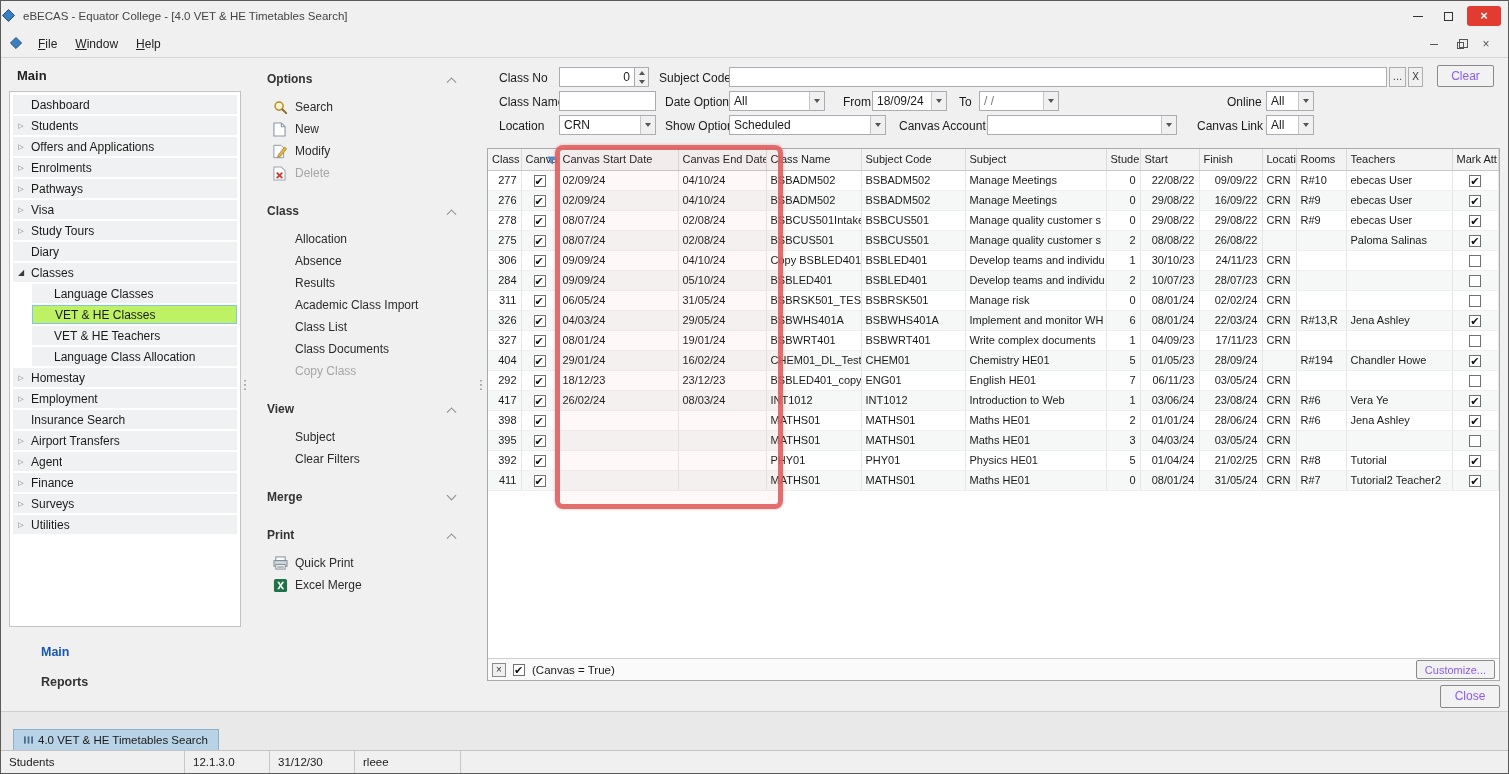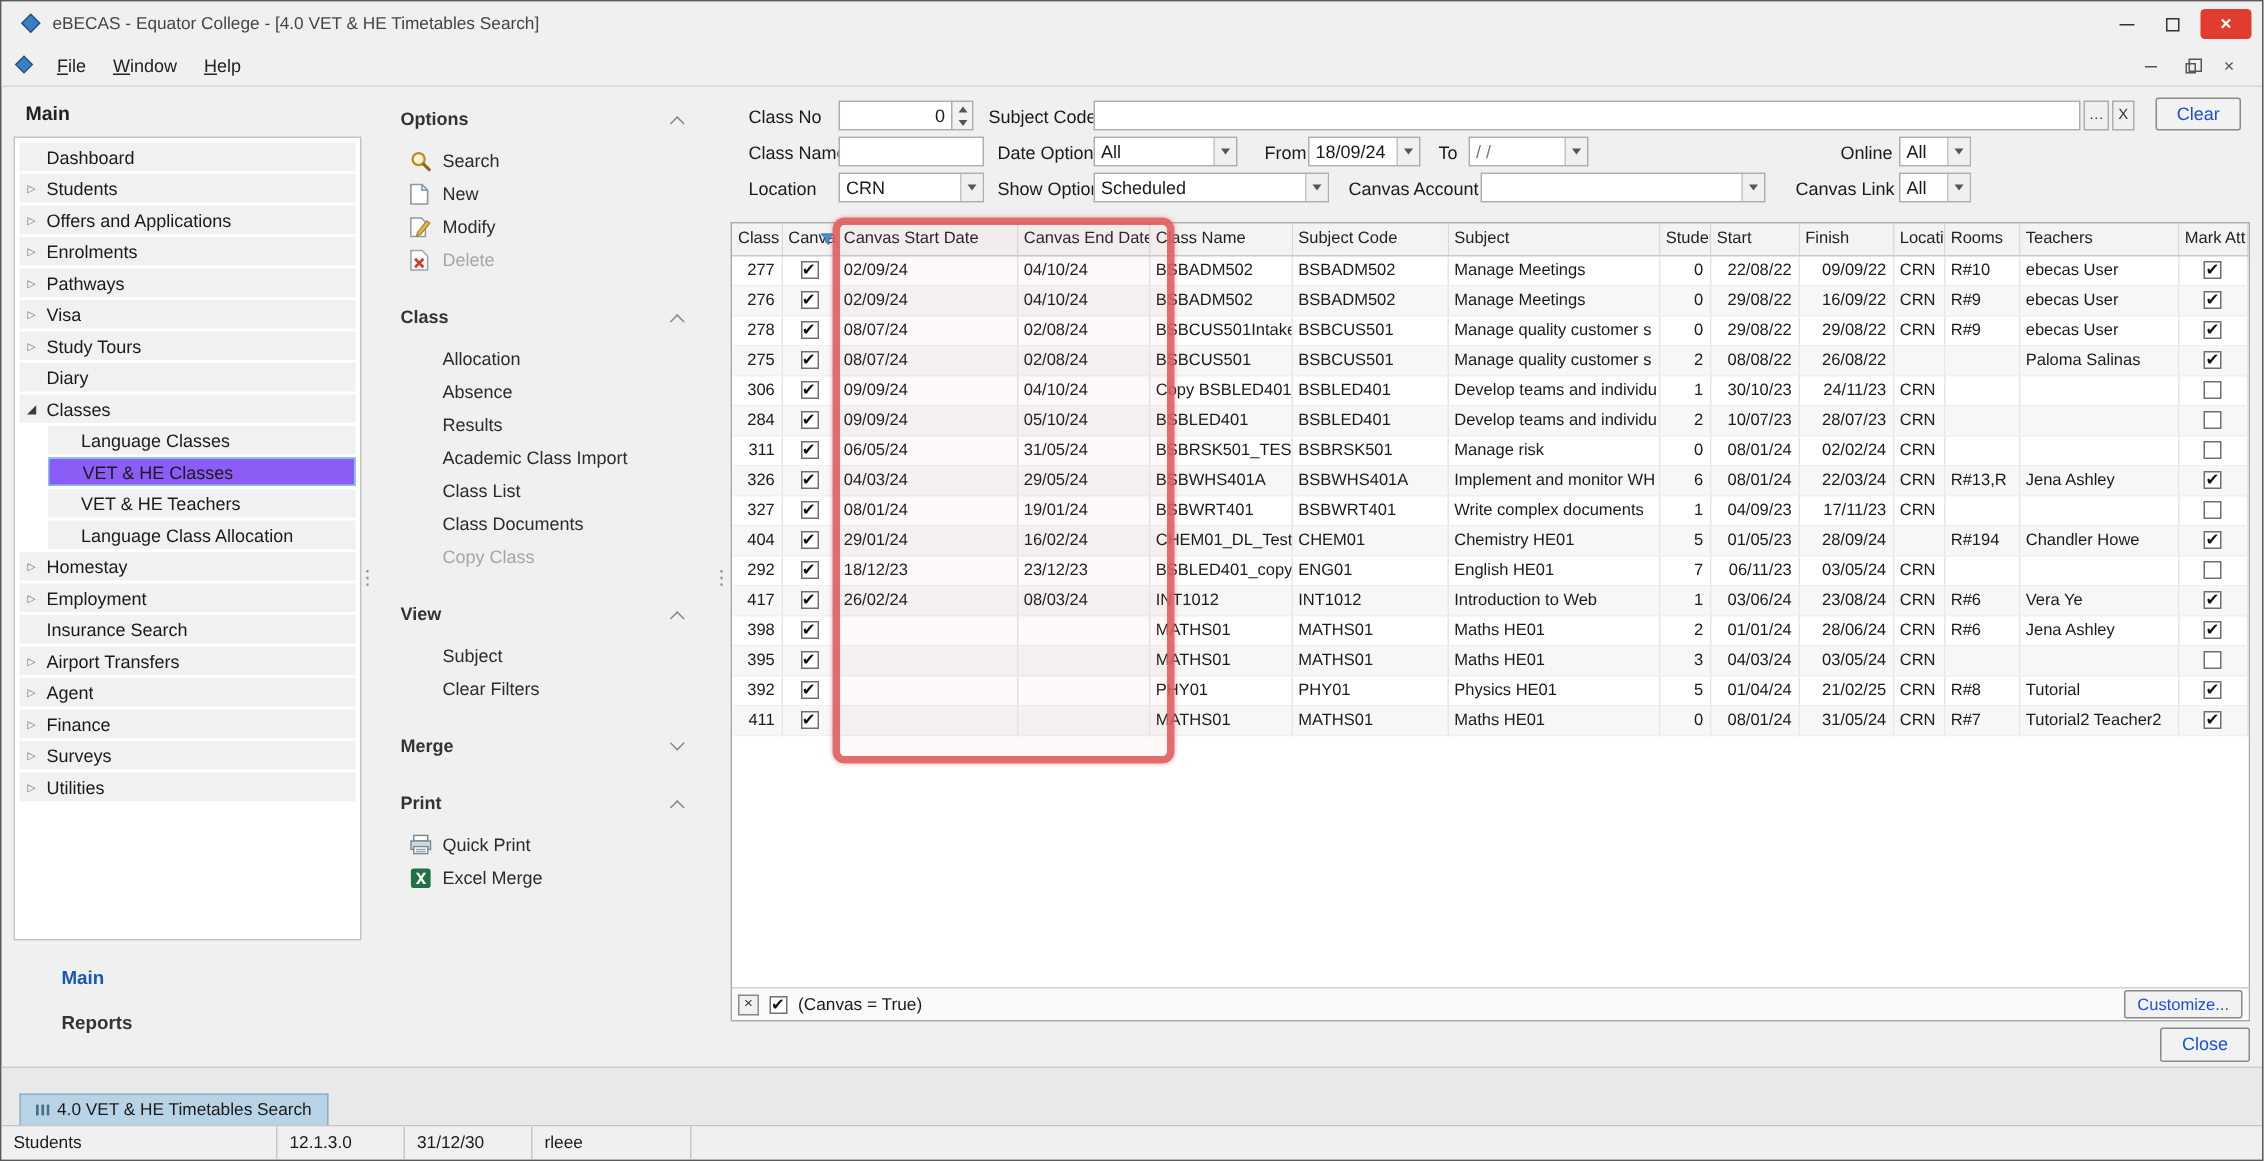--- a/index.html
+++ b/index.html
@@ -1,20 +1,20 @@
 <!DOCTYPE html>
 <html><head>
 <meta charset="utf-8">
 <style>
   * { box-sizing: border-box; margin: 0; padding: 0; }
   body { font-family: "Liberation Sans", "DejaVu Sans", sans-serif; font-size: 12px; background:#fff; color:#1a1a1a; }
   .window { position:relative; width:1509px; height:774px; background:#f0f0f0; border:1px solid #5a5a5a; overflow:hidden; display:flex; flex-direction:column; }
 
   
-  .titlebar { height:30px; display:flex; align-items:center; background:#f0f0f0; padding-left:12px; flex:0 0 auto; }
+  .titlebar { height:30px; display:flex; align-items:center; background:#f0f0f0; padding-left:0; flex:0 0 auto; }
   .app-icon { width:16px; height:16px; margin-right:6px; display:inline-flex; }
   .title-text { font-size:11.5px; color:#444; }
   .caption-buttons { margin-left:auto; display:flex; align-items:center; height:100%; }
   .cap-btn { width:30px; height:100%; display:flex; align-items:center; justify-content:center; cursor:default; }
   .cap-btn.close { width:34px; height:20px; background:#e23b30; border-radius:3px; margin:0 7px 0 4px; color:#fff; font-weight:bold; font-size:13px; line-height:18px; }
   .gl-min { display:inline-block; width:10px; height:1px; background:#333; }
   .gl-max { display:inline-block; width:9px; height:9px; border:1px solid #333; }
 
   
   .menubar { height:27px; display:flex; align-items:center; background:#f0f0f0; border-bottom:1px solid #d6d6d6; padding-left:8px; flex:0 0 auto; }
@@ -31,21 +31,21 @@
   .main { flex:1; display:flex; min-height:0; }
   .vsplit { width:8px; display:flex; align-items:center; justify-content:center; color:#8a8a8a; font-size:13px; }
   .vsplit span { line-height:9px; }
 
   
   .sidebar-col { width:240px; display:flex; flex-direction:column; padding:8px 0 14px 8px; }
   .sidebar-header { font-weight:bold; font-size:13px; color:#222; padding:2px 0 8px 8px; }
   .tree { flex:1; background:#fff; border:1px solid #c2c2c2; overflow:hidden; padding:3px 2px; }
   .tree-item { height:19px; margin:0 1px 2px 1px; background:#f0f1f2; display:flex; align-items:center; cursor:default; }
   .tree-item.lvl1 { margin-left:20px; }
-  .tree-item.selected { background:#8b5cf6; border:1px solid #84c3f1; }
+  .tree-item.selected { background:#bef264; border:1px solid #84c3f1; }
   .tree-arrow { width:16px; text-align:center; font-size:7px; color:#6e6e6e; flex:0 0 auto; }
   .tree-arrow.expanded-glyph { color:#3a3a3a; font-size:8px; }
   .tree-label { font-size:12px; color:#1a1a1a; white-space:nowrap; overflow:hidden; padding-left:2px; }
   .tree-item.lvl1 .tree-label { padding-left:6px; }
   .groups { padding:10px 10px 0 0; }
   .nav-group { font-weight:bold; font-size:12.5px; color:#333; padding:8px 0 8px 32px; cursor:default; }
   .nav-group.active { color:#1857b8; }
 
   
   .actions-col { width:228px; padding:10px 12px 0 16px; overflow:hidden; }
@@ -70,21 +70,21 @@
   .spin { width:14px; height:100%; border-left:1px solid #abadb3; display:flex; flex-direction:column; background:#f2f2f2; flex:0 0 auto; }
   .spin i { flex:1; display:flex; align-items:center; justify-content:center; }
   .spin i.up::after { content:""; border-left:3px solid transparent; border-right:3px solid transparent; border-bottom:4px solid #555; }
   .spin i.dn::after { content:""; border-left:3px solid transparent; border-right:3px solid transparent; border-top:4px solid #555; }
   .combo { position:absolute; height:20px; background:#fff; border:1px solid #abadb3; display:flex; align-items:center; }
   .combo .val { flex:1; padding:0 4px; font-size:12px; white-space:nowrap; overflow:hidden; }
   .combo-btn { width:15px; height:100%; border-left:1px solid #c6c6c6; background:#f0f0f0; display:flex; align-items:center; justify-content:center; flex:0 0 auto; }
   .combo-btn::after { content:""; border-left:3.5px solid transparent; border-right:3.5px solid transparent; border-top:4px solid #555; }
   .combo.dim .val { color:#777; }
   .mini-btn { position:absolute; height:20px; background:#f0f0f0; border:1px solid #adadad; font-size:10px; line-height:1; text-align:center; padding:0; color:#333; font-family:inherit; }
-  .btn { background:#f2f2f2; border:1px solid #8a8a8a; border-radius:2px; font-size:12px; font-family:inherit; color:#1d4ed8; padding:0 10px; height:22px; }
+  .btn { background:#f2f2f2; border:1px solid #8a8a8a; border-radius:2px; font-size:12px; font-family:inherit; color:#8b5cf6; padding:0 10px; height:22px; }
   .btn.abs { position:absolute; }
 
   
   .grid { flex:1; margin-top:2px; background:#fff; border:1px solid #ababab; display:flex; flex-direction:column; min-height:0; }
   table.dg { border-collapse:collapse; table-layout:fixed; width:100%; font-size:11px; }
   table.dg th { height:21px; background:#f3f3f3; border-right:1px solid #d9d9d9; border-bottom:1px solid #c9c9c9; font-weight:normal; text-align:left; padding:0 4px; white-space:nowrap; overflow:hidden; color:#222; position:relative; }
   table.dg td { height:20px; padding:0 4px; border-right:1px solid #e6e6e6; border-bottom:1px solid #efefef; white-space:nowrap; overflow:hidden; }
   table.dg tbody tr:nth-child(even) td { background:#f6f7f7; }
   td.col-class, td.col-student, td.col-start, td.col-finish { text-align:right; }
   td.col-canvas, td.col-mark_att { text-align:center; }

